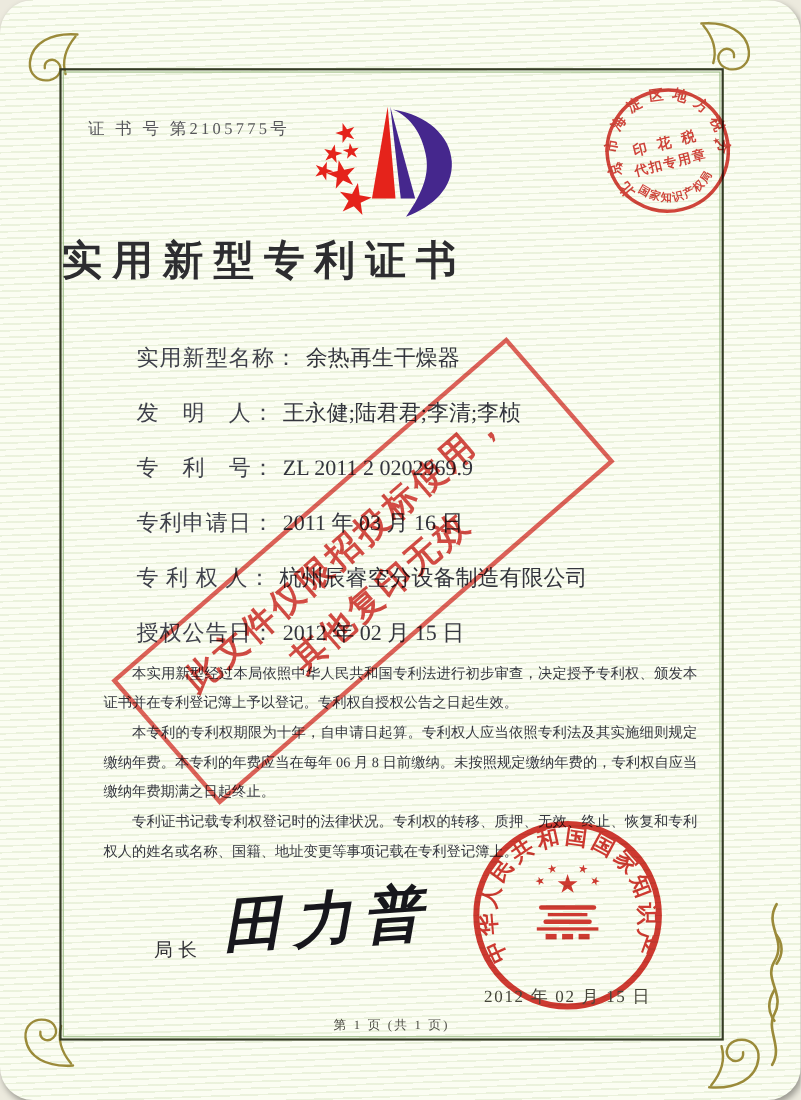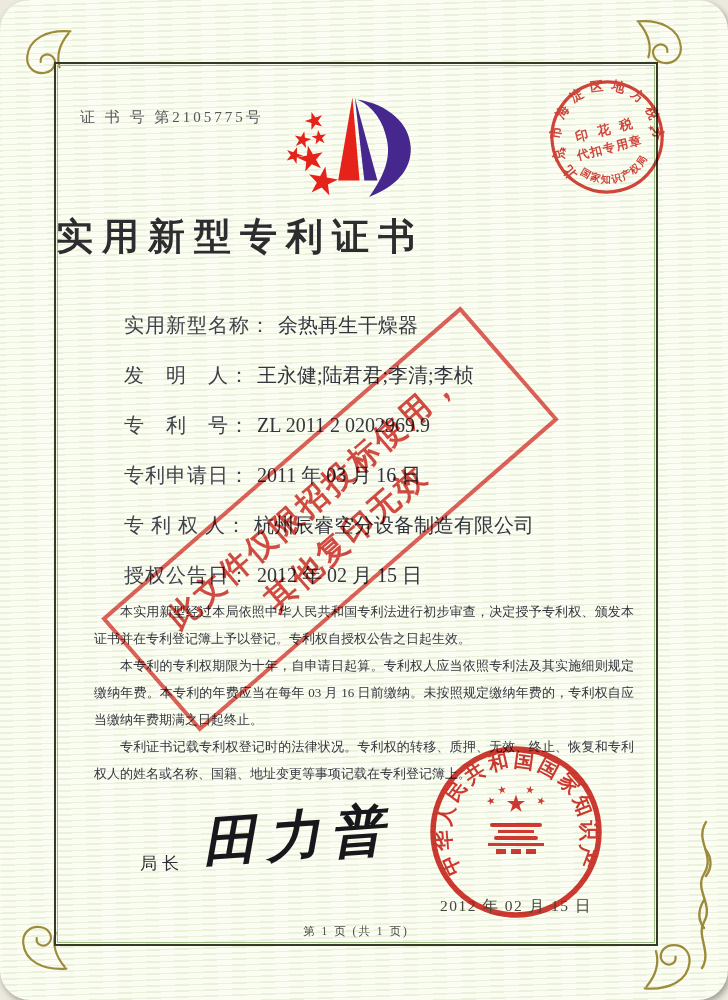--- a/index.html
+++ b/index.html
@@ -139,21 +139,21 @@
       <div class="field"><span class="flabel">实用新型名称：</span><span class="fvalue">余热再生干燥器</span></div>
       <div class="field"><span class="flabel">发　明　人：</span><span class="fvalue">王永健;陆君君;李清;李桢</span></div>
       <div class="field"><span class="flabel">专　利　号：</span><span class="fvalue">ZL 2011 2 0202969.9</span></div>
       <div class="field"><span class="flabel">专利申请日：</span><span class="fvalue">2011 年 03 月 16 日</span></div>
       <div class="field"><span class="flabel">专 利 权 人：</span><span class="fvalue">杭州辰睿空分设备制造有限公司</span></div>
       <div class="field"><span class="flabel">授权公告日：</span><span class="fvalue">2012 年 02 月 15 日</span></div>
     </div>
 
     <div class="paras">
       <p>本实用新型经过本局依照中华人民共和国专利法进行初步审查，决定授予专利权、颁发本证书并在专利登记簿上予以登记。专利权自授权公告之日起生效。</p>
-      <p>本专利的专利权期限为十年，自申请日起算。专利权人应当依照专利法及其实施细则规定缴纳年费。本专利的年费应当在每年 03 月 16 日前缴纳。未按照规定缴纳年费的，专利权自应当缴纳年费期满之日起终止。</p>
+      <p>本专利的专利权期限为十年，自申请日起算。专利权人应当依照专利法及其实施细则规定缴纳年费。本专利的年费应当在每年 06 月 8 日前缴纳。未按照规定缴纳年费的，专利权自应当缴纳年费期满之日起终止。</p>
       <p>专利证书记载专利权登记时的法律状况。专利权的转移、质押、无效、终止、恢复和专利权人的姓名或名称、国籍、地址变更等事项记载在专利登记簿上。</p>
     </div>
 
     <div class="sig-title">局长</div>
     <div class="sig-name">田力普</div>
 
     <svg class="seal" width="176" height="176" viewBox="0 0 176 176">
       <defs>
           <path id="sealTextArc" d="M 34,127 A 66,66 0 1 1 142,127" fill="none"></path>
         </defs>

